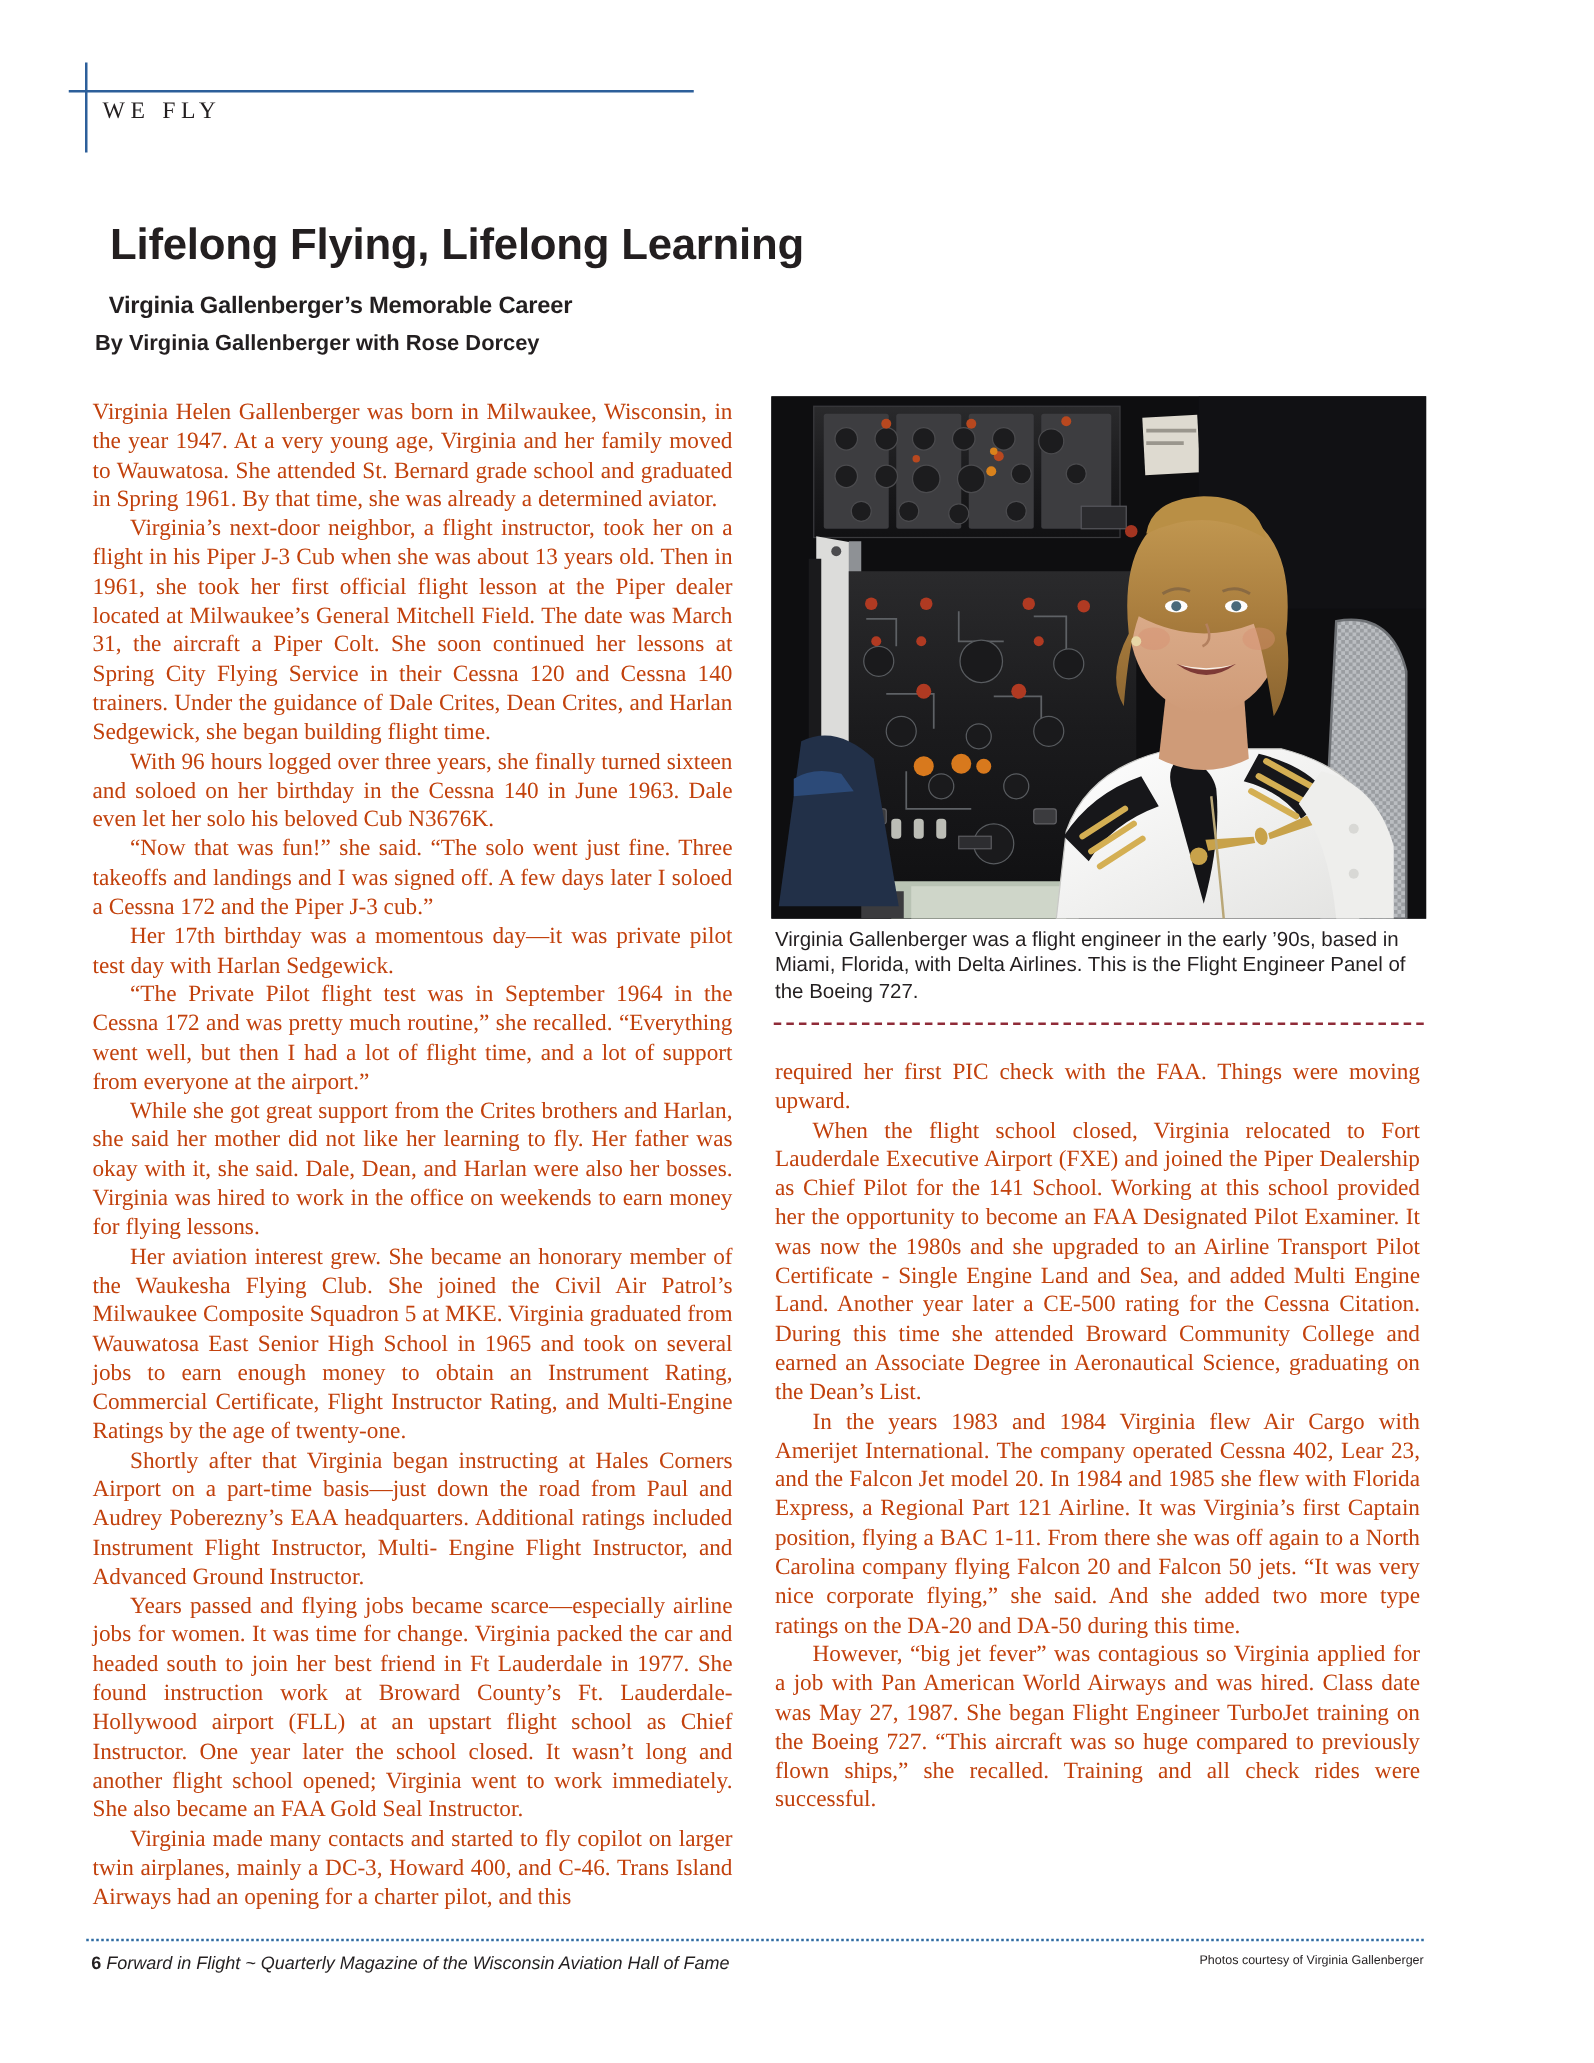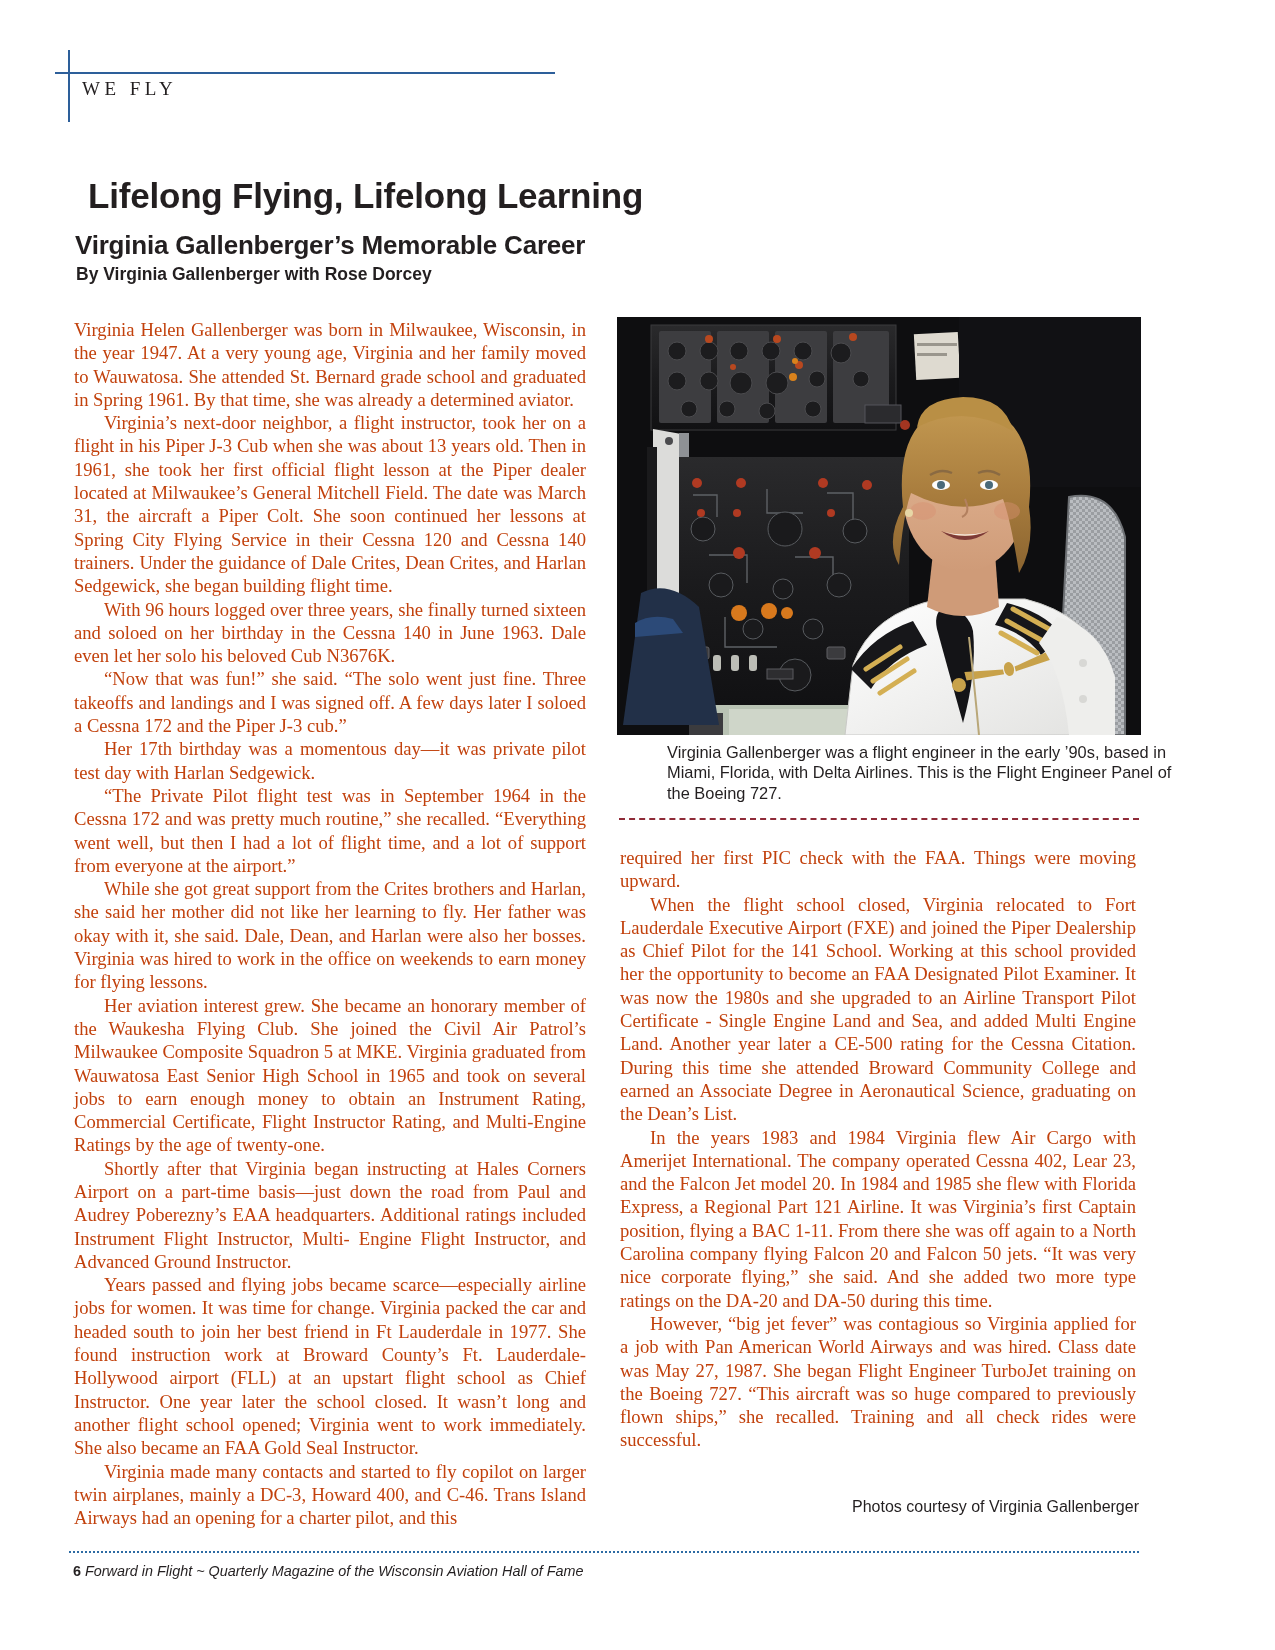--- a/index.html
+++ b/index.html
@@ -70,25 +70,25 @@
     font-weight: bold;
     font-size: 35px;
     line-height: 40px;
     color: #231f20;
     letter-spacing: -0.2px;
     margin: 13px;
   }
   .subhead {
     font-family: "Liberation Sans", "DejaVu Sans", sans-serif;
     font-weight: bold;
-    font-size: 26px;
+    font-size: 19px;
     line-height: 32px;
     color: #231f20;
     letter-spacing: -0.2px;
-    margin: 3px 0 0 0;
+    margin: 3px 0 0 12px;
   }
   .byline {
     position: absolute;
     left: 76px;
     top: 264px;
     font-family: "Liberation Sans", "DejaVu Sans", sans-serif;
     font-weight: bold;
     font-size: 17.5px;
     color: #231f20;
   }
@@ -138,21 +138,20 @@
 
   .caption {
     position: absolute;
     left: 620px;
     top: 742px;
     width: 520px;
     font-family: "Liberation Sans", "DejaVu Sans", sans-serif;
     font-size: 16.4px;
     line-height: 20.4px;
     color: #231f20;
-    margin-left: 47px;
   }
 
   .divider-dashed {
     position: absolute;
     left: 619px;
     top: 818px;
     width: 520px;
     height: 0;
     border-top: 2px dashed #8f2b38;
   }
@@ -178,23 +177,23 @@
   .footer-left .pagenum {
     font-weight: bold;
     font-style: normal;
   }
   .footer-left .magline {
     font-style: italic;
   }
   .footer-right {
     position: absolute;
     right: 136px;
-    top: 1498px;
-    font-family: "Liberation Sans", "DejaVu Sans", sans-serif;
-    font-size: 16px;
+    top: 1563px;
+    font-family: "Liberation Sans", "DejaVu Sans", sans-serif;
+    font-size: 10px;
     color: #231f20;
     white-space: nowrap;
   }
 </style>
 </head>
 <body>
 
 <div class="page">
 
   <div class="header-zone">

